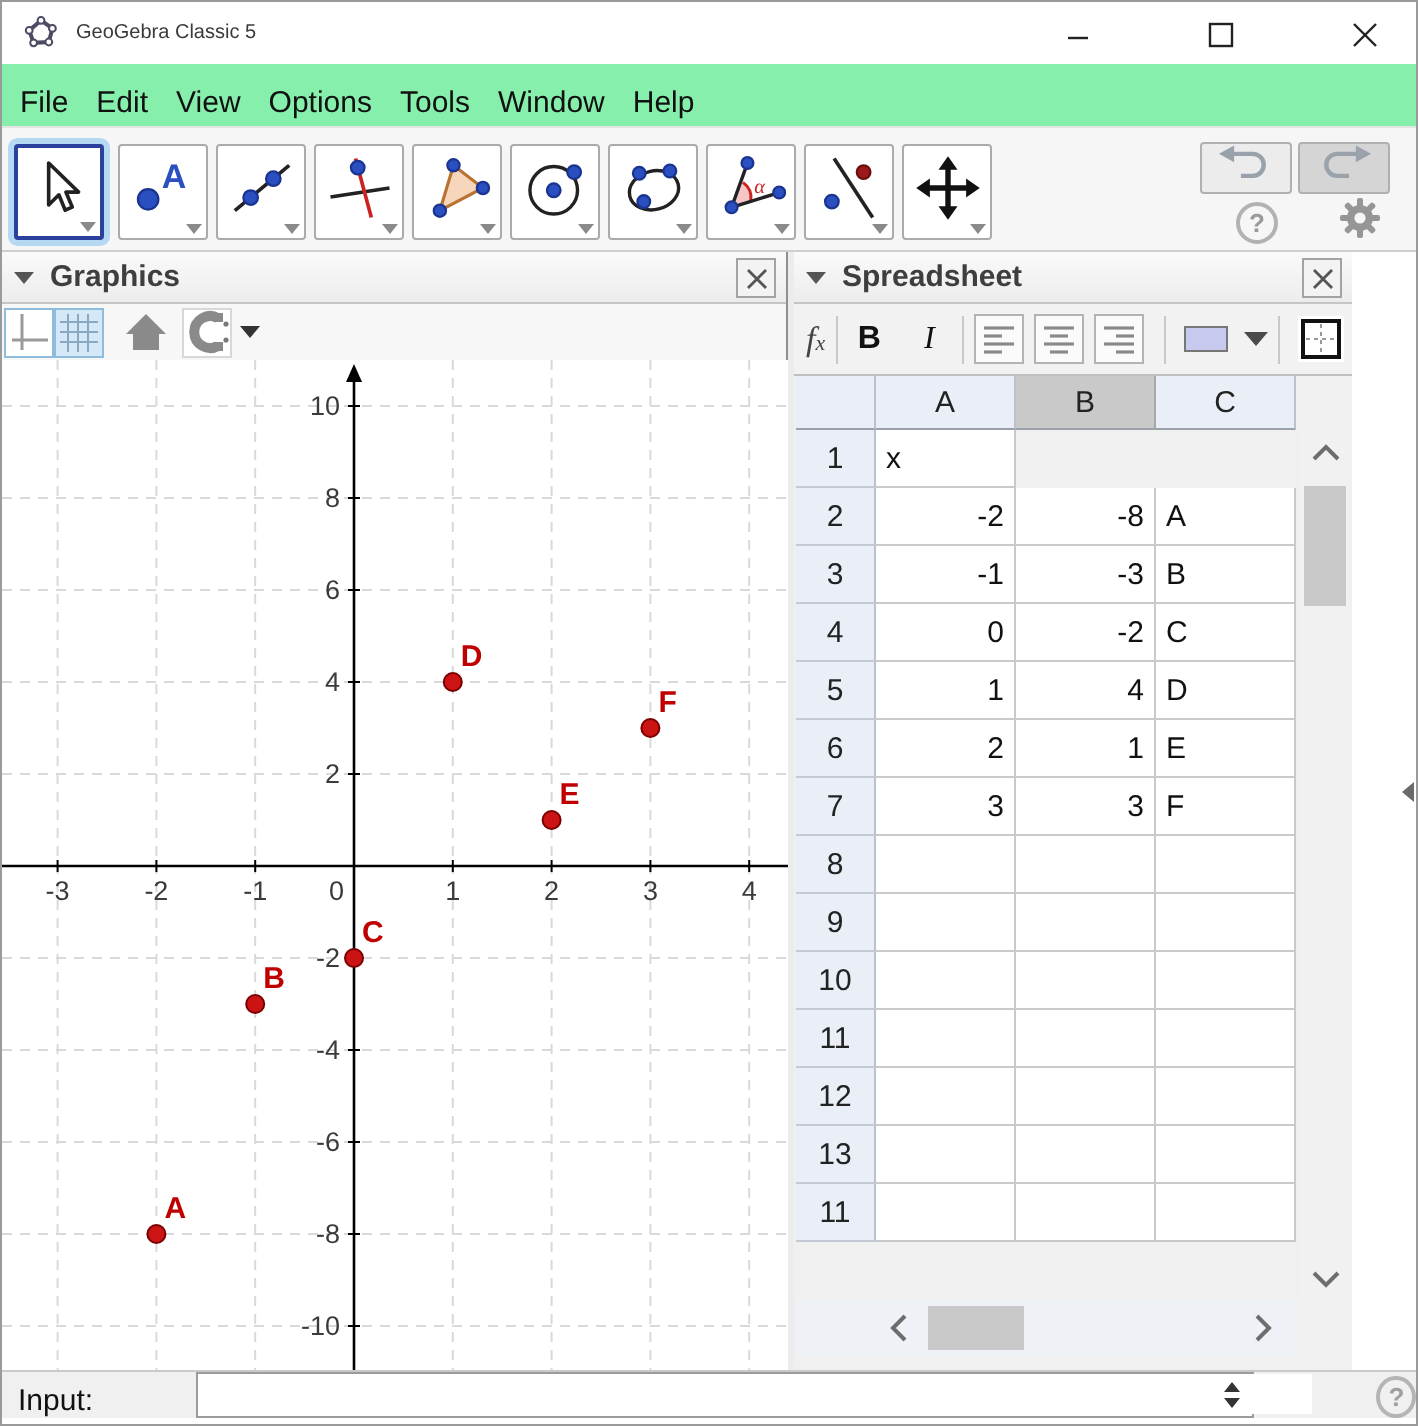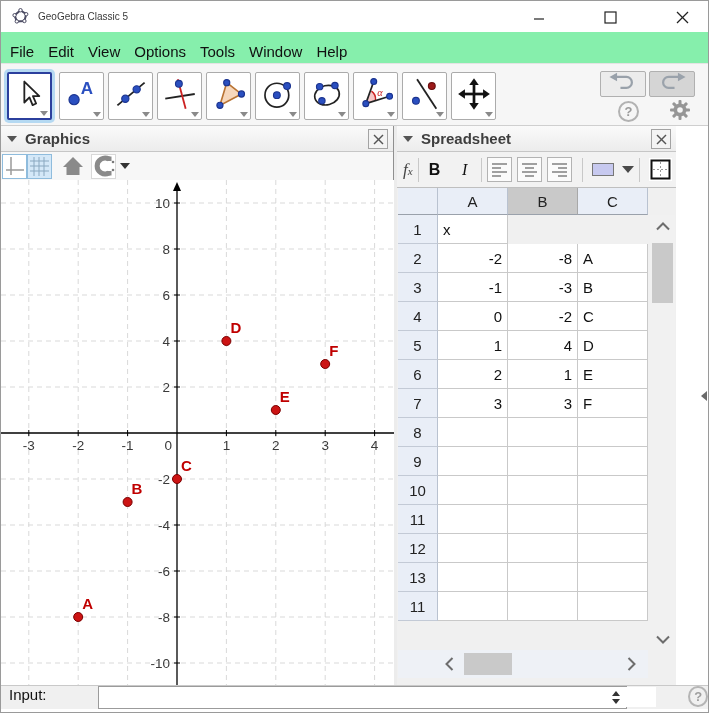--- a/index.html
+++ b/index.html
@@ -76,21 +76,21 @@
   
   .vscroll{position:absolute;left:253px;top:89px;width:25px;height:435px;background:#f1f1f1;}
   .vthumb{position:absolute;left:2px;top:28px;width:21px;height:60px;background:#c9c9c9;}
   .varrow{position:absolute;left:0;width:25px;height:22px;display:flex;align-items:center;justify-content:center;}
   .varrow.up{top:0;} .varrow.down{bottom:0;}
   .hscroll{position:absolute;left:1px;top:524px;width:250px;height:28px;background:#eef1f6;}
   .hthumb{position:absolute;left:66px;top:3px;width:48px;height:22px;background:#c9c9c9;}
   .harrow{position:absolute;top:0;width:22px;height:28px;display:flex;align-items:center;justify-content:center;}
   .harrow.left{left:40px;} .harrow.right{left:222px;}
   
-  .inputbar{height:24px;background:#f0f0f0;border-top:1px solid #c9c9c9;display:flex;align-items:flex-start;gap:44px;}
+  .inputbar{height:24px;background:#f0f0f0;border-top:1px solid #c9c9c9;display:flex;align-items:flex-end;gap:44px;}
   .inputlabel{font-size:15px;color:#111;margin-left:8px;margin-right:7px;}
   .inputwrap{position:relative;width:580px;height:23px;background:#fff;border:1px solid #9b9b9b;}
   .inputwrap input{position:absolute;left:2px;top:0;width:555px;height:20px;border:none;outline:none;font-size:14px;font-family:"Liberation Sans", sans-serif;}
   .spinner{position:absolute;right:6px;top:4px;display:flex;flex-direction:column;gap:3px;}
   .spin-up{width:0;height:0;border-left:4px solid transparent;border-right:4px solid transparent;border-bottom:5px solid #333;}
   .spin-dn{width:0;height:0;border-left:4px solid transparent;border-right:4px solid transparent;border-top:5px solid #333;}
   .inputhelp{margin-left:17px;width:21px;height:21px;border:2px solid #b5b5b5;border-radius:50%;
     color:#9e9e9e;font-size:13px;font-weight:bold;display:flex;align-items:center;justify-content:center;}
   .edge-arrow{position:absolute;right:1px;top:390px;width:0;height:0;
     border-top:5px solid transparent;border-bottom:5px solid transparent;border-right:6px solid #6a6a6a;}

